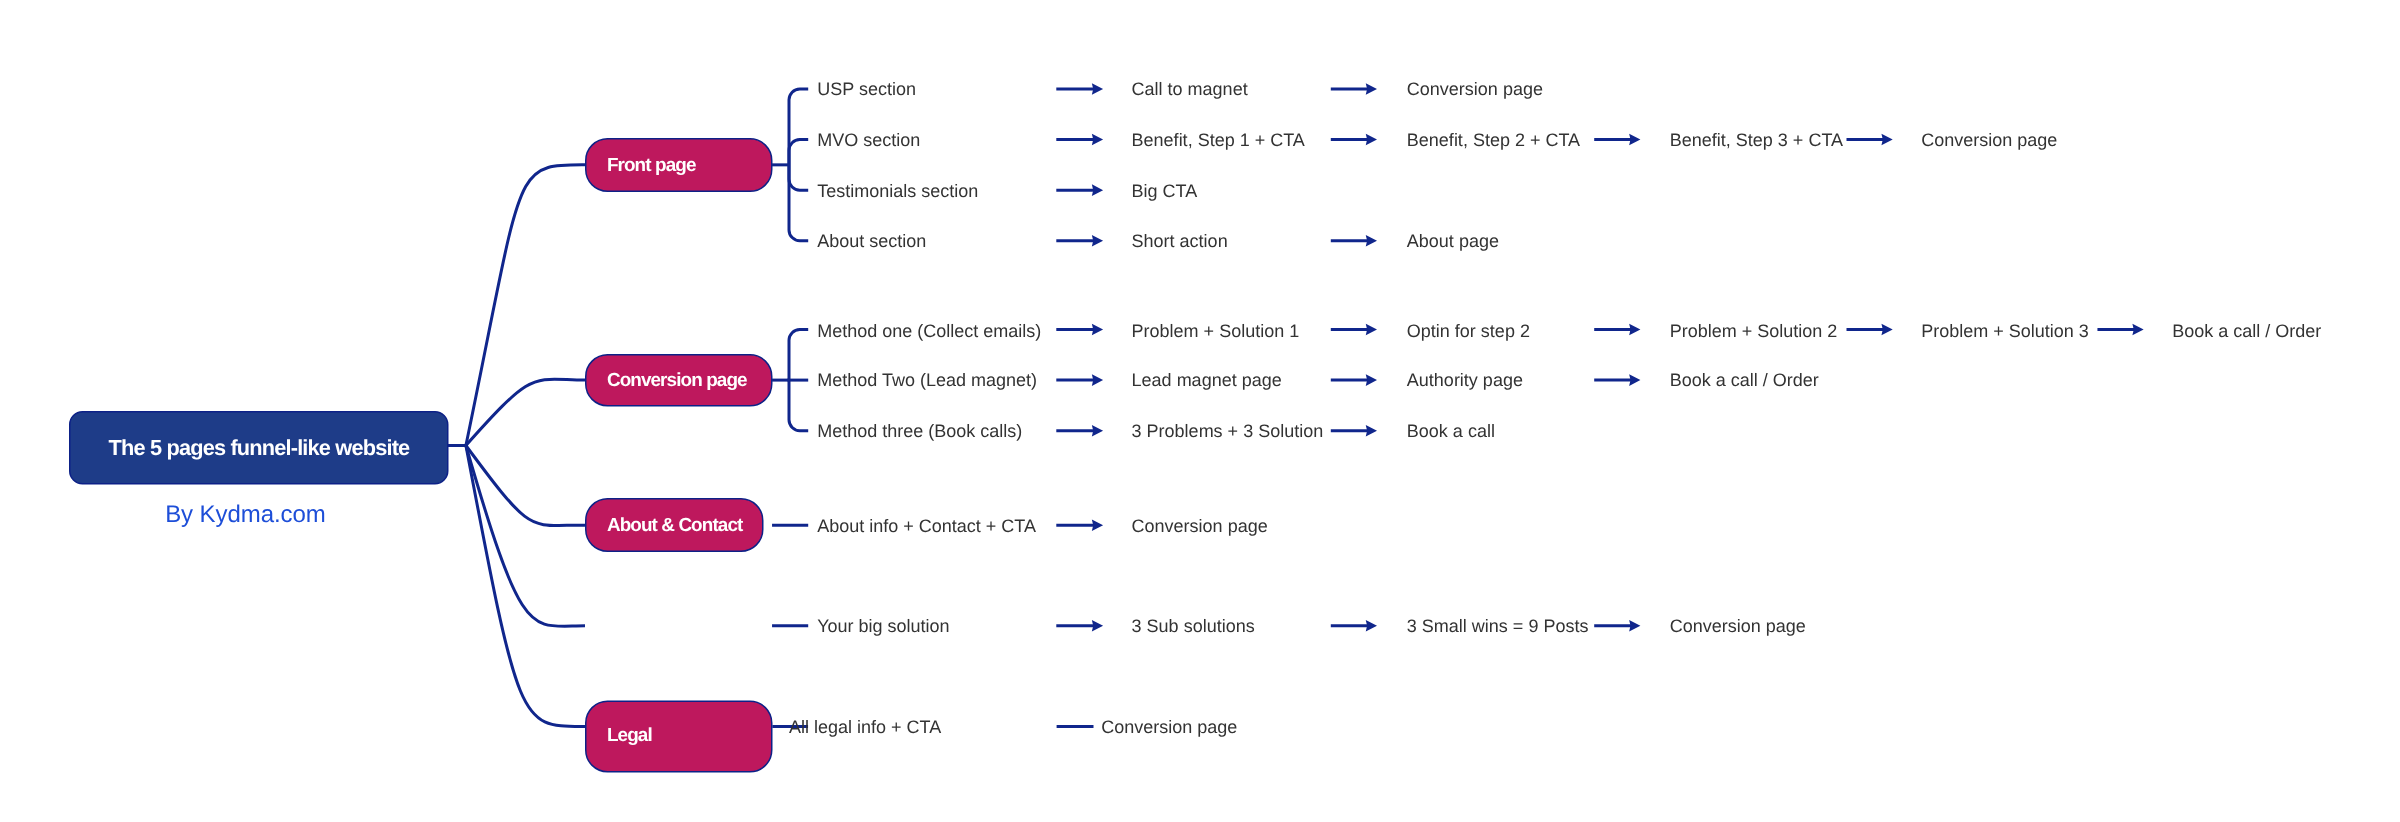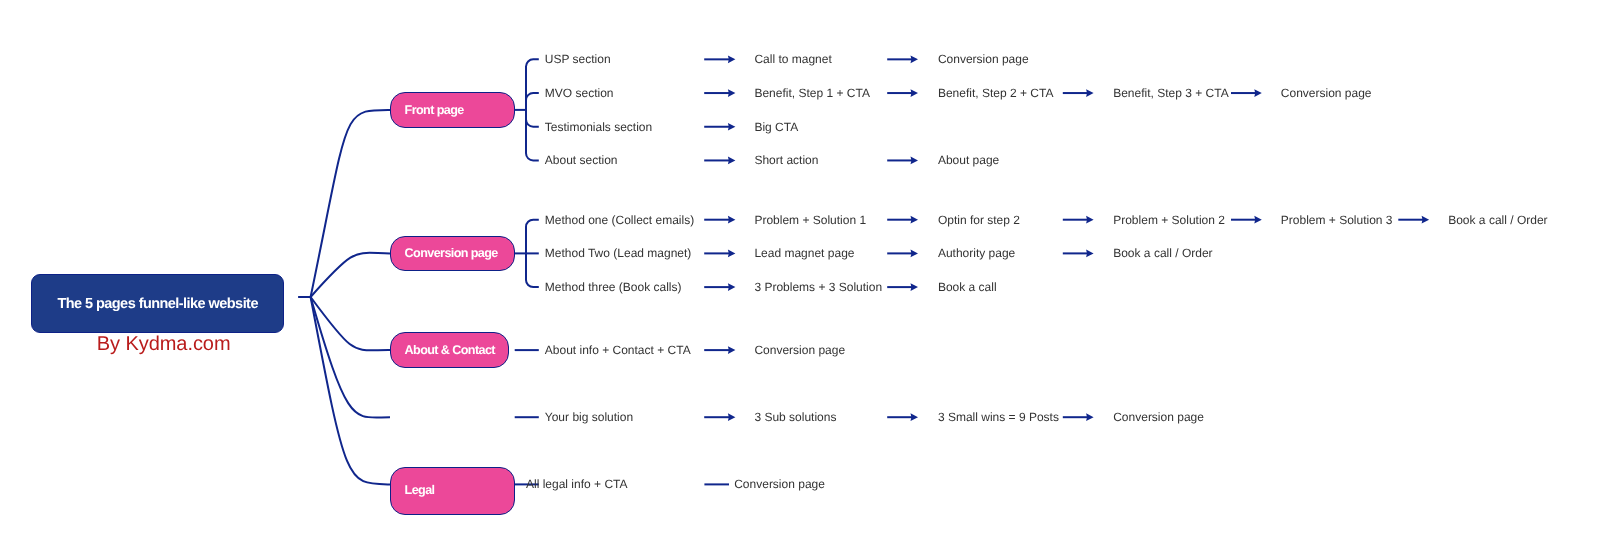--- a/index.html
+++ b/index.html
@@ -7,33 +7,33 @@
   body{width:1600px;height:548px;overflow:hidden;
        font-family:"Liberation Sans",sans-serif;
        -webkit-font-smoothing:antialiased;text-rendering:geometricPrecision;}
   #stage{position:relative;width:1600px;height:548px;background:#ffffff;
          transform:translateZ(0);will-change:transform;}
   svg#wires{position:absolute;left:0;top:0;width:1600px;height:548px;overflow:visible;}
   svg#wires path{fill:none;stroke:#10268c;stroke-width:2;
                  stroke-linecap:butt;stroke-linejoin:round;}
   svg#wires path.solid{fill:#10268c;stroke:none;}
   #nodes{position:absolute;left:0;top:0;width:1600px;height:548px;}
-  .node{position:absolute;box-sizing:border-box;background:#ec4899;
+  .node{position:absolute;box-sizing:border-box;background:#be185d;
         border:1.4px solid #0d2187;border-radius:15px;color:#ffffff;
         display:flex;align-items:center;overflow:hidden;}
   .node .nodelabel{font-size:12.6px;font-weight:700;padding-left:13.6px;
         letter-spacing:-0.6px;line-height:1;white-space:nowrap;}
   .rootnode{position:absolute;box-sizing:border-box;background:#1e3c88;
         border:1.4px solid #0d2187;border-radius:9px;color:#ffffff;
         display:flex;align-items:center;justify-content:center;}
   .rootnode .rootlabel{font-size:14.5px;font-weight:700;letter-spacing:-0.55px;
         line-height:1;white-space:nowrap;}
   .lbl{position:absolute;font-size:12px;color:#333333;white-space:nowrap;
        line-height:1;transform:translateY(calc(-50% + 0.45px));text-align:right;}
-  .byline{position:absolute;font-size:20px;letter-spacing:-0.05px;color:#b91c1c;
+  .byline{position:absolute;font-size:16px;letter-spacing:-0.05px;color:#1d4ed8;
        white-space:nowrap;line-height:1;transform:translate(-50%,-50%);}
 </style>
 </head>
 <body>
 
 <div id="stage">
 
   <svg id="wires" viewBox="0 0 1600 548" xmlns="http://www.w3.org/2000/svg">
   <path d="M 298.1 297.0 L 310.6 297.0"></path>
   <path d="M 310.6 297.0 C 349.29 110.4 340.9 109.6 390 109.9"></path>
@@ -139,21 +139,21 @@
   <g>
     <path d="M 1062.8 417.2 L 1088.1 417.2"></path>
     <path class="solid" d="M 1093.6 417.2 L 1086.1 413.35 L 1087.0 417.2 L 1086.1 421.05 Z"></path>
   </g>
   <path d="M 310.6 297.0 C 346.6 487.4 346.5 483.9 390 484.4"></path>
   <path d="M 514.9 484.4 L 538.7 484.4"></path>
   <path d="M 704.4 484.4 L 729.0 484.4"></path>
   </svg>
 
   <div id="nodes">
-  <div class="rootnode" style="left:31px;top:274.4px;width:253.3px;height:59px">
+  <div class="rootnode" style="left:46px;top:274.4px;width:253.3px;height:49px">
     <span class="rootlabel">The 5 pages funnel-like website</span>
   </div>
   <div class="byline" style="left:163.6px;top:344.4px">By Kydma.com</div>
   <div class="node" style="left:390px;top:92.2px;width:124.7px;height:35.4px">
     <span class="nodelabel">Front page</span>
   </div>
   <div class="lbl" style="left:544.8px;top:59.35px">USP section</div>
   <div class="lbl" style="left:754.4px;top:59.35px">Call to magnet</div>
   <div class="lbl" style="left:937.9px;top:59.35px">Conversion page</div>
   <div class="lbl" style="left:544.8px;top:93.05px">MVO section</div>

